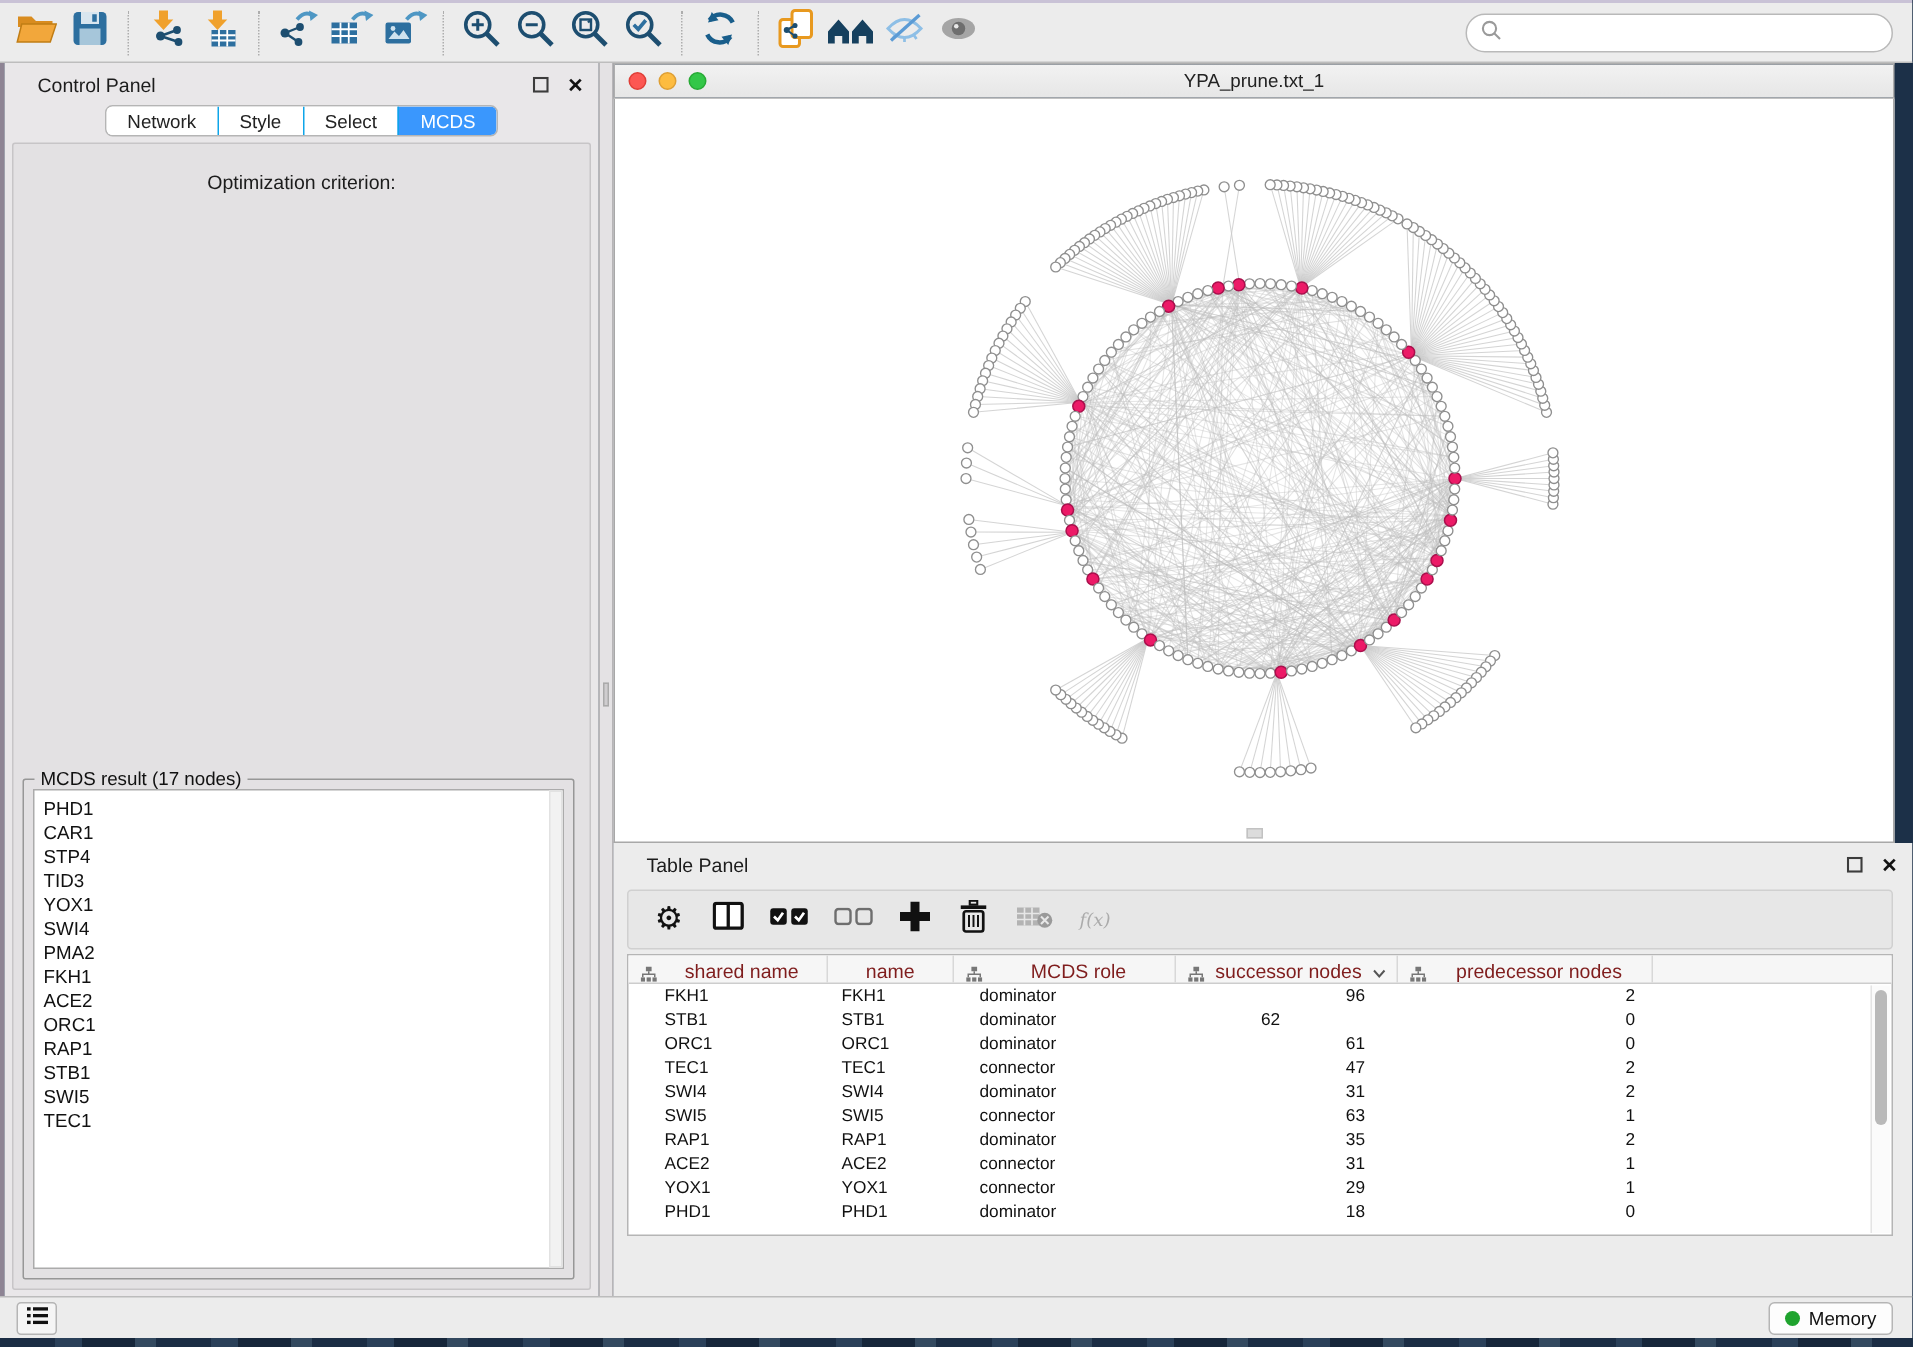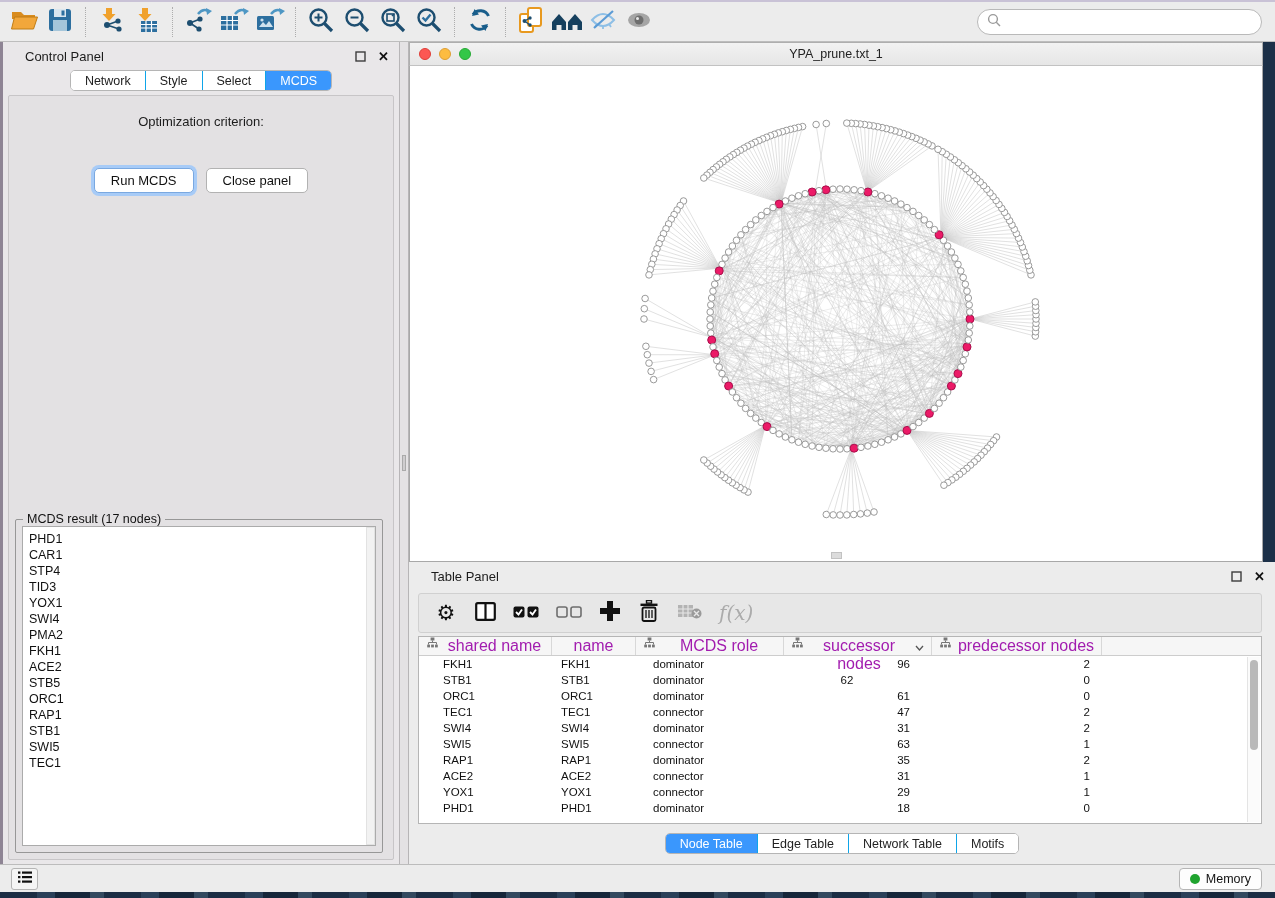--- a/index.html
+++ b/index.html
@@ -60,24 +60,24 @@
   .net-title .title { position:absolute; left:0; right:0; text-align:center; font-size:12.5px; color:#222; }
   .net-canvas { position:absolute; left:0; right:0; top:24px; bottom:0; background:#fff; border:1px solid #a8a8a8; border-top:none; }
   .net-handle { position:absolute; left:50%; bottom:2px; width:11px; height:7px; margin-left:-5px; background:#dcdcdc; border:1px solid #c2c2c2; }
 
   
   .table-panel { position:absolute; left:409px; top:562px; width:866px; height:302px; background:#ececec; }
   .tp-toolbar { position:absolute; left:9px; top:31px; width:844px; height:40px; background:#e7e7e7;
     border:1px solid #d0d0d0; border-radius:3px; display:flex; align-items:center; gap:17px; padding-left:16px; }
   .tp-ic { display:flex; align-items:center; justify-content:center; min-width:22px; }
   .gear-glyph { font-size:21px; color:#111; line-height:20px; }
-  .fx-glyph { font-family:"DejaVu Serif",serif; font-style:italic; font-size:20px; color:#ababab; }
+  .fx-glyph { font-family:"DejaVu Serif",serif; font-style:italic; font-size:12px; color:#ababab; }
   .table-box { position:absolute; left:9px; top:74px; width:844px; height:188px; background:#fff; border:1px solid #b5b5b5; }
   .thead { display:flex; height:19px; background:#f6f6f6; border-bottom:1px solid #cdcdcd; }
-  .th { display:flex; align-items:flex-start; border-right:1px solid #d8d8d8; font-size:16px; color:#a21caf; position:relative; }
+  .th { display:flex; align-items:flex-end; border-right:1px solid #d8d8d8; font-size:13px; color:#7f1d1d; position:relative; }
   .th:last-child { border-right:none; }
   .th .hier { margin-left:8px; display:flex; }
   .th .lbl { flex:1; text-align:center; }
   .tr { display:flex; height:16px; align-items:center; }
   .td { font-size:11.5px; color:#111; white-space:nowrap; overflow:hidden; }
   .tbl-scroll { position:absolute; right:1px; top:20px; bottom:1px; width:13px; background:#fbfbfb; border-left:1px solid #e4e4e4; }
   .tbl-thumb { position:absolute; left:2px; right:2px; top:3px; height:90px; background:#b9b9b9; border-radius:5px; }
   .tp-tabs { position:absolute; left:0; right:0; top:271px; display:flex; justify-content:center; }
 
   
@@ -271,37 +271,32 @@
         <div class="segmented" id="control-tabs">
           <div class="seg">Network</div>
           <div class="seg">Style</div>
           <div class="seg">Select</div>
           <div class="seg sel">MCDS</div>
         </div>
       </div>
 
     <div class="cp-content">
       <div class="opt-label">Optimization criterion:</div>
-      <div class="btn-row">
-        <button class="mac-btn focus">Run MCDS</button>
-        <button class="mac-btn">Close panel</button>
-      </div>
       <div class="groupbox">
         <span class="legend">MCDS result (17 nodes)</span>
         <div class="mcds-list" id="mcds-list">
             <div class="item">PHD1</div>
             <div class="item">CAR1</div>
             <div class="item">STP4</div>
             <div class="item">TID3</div>
             <div class="item">YOX1</div>
             <div class="item">SWI4</div>
             <div class="item">PMA2</div>
             <div class="item">FKH1</div>
             <div class="item">ACE2</div>
-            <div class="item">STB5</div>
             <div class="item">ORC1</div>
             <div class="item">RAP1</div>
             <div class="item">STB1</div>
             <div class="item">SWI5</div>
             <div class="item">TEC1</div>
           </div>
         <div class="list-track"></div>
       </div>
     </div>
   </div>
@@ -1466,28 +1461,20 @@
             <div class="td" style="width: 148px; padding-left: 17px;">dominator</div>
             <div class="td" style="width: 148px; text-align: right; padding-right: 22px;">18</div>
             <div class="td" style="width: 170px; text-align: right; padding-right: 12px;">0</div>
           </div>
         </div>
       <div class="tbl-scroll">
           <div class="tbl-thumb"></div>
         </div>
     </div>
 
-    <div class="tp-tabs">
-        <div class="segmented" id="table-tabs">
-          <div class="seg sel">Node Table</div>
-          <div class="seg">Edge Table</div>
-          <div class="seg">Network Table</div>
-          <div class="seg">Motifs</div>
-        </div>
-      </div>
   </div>
 
   <div class="status-bar">
     <div class="list-btn">
       <span>
         <svg width="16" height="14" viewBox="0 0 16 14">
             <rect x="1" y="1.5" width="2.4" height="2.2" fill="#111"></rect>
             <rect x="5" y="1.5" width="10" height="2.2" fill="#111"></rect>
             <rect x="1" y="6" width="2.4" height="2.2" fill="#111"></rect>
             <rect x="5" y="6" width="10" height="2.2" fill="#111"></rect>

